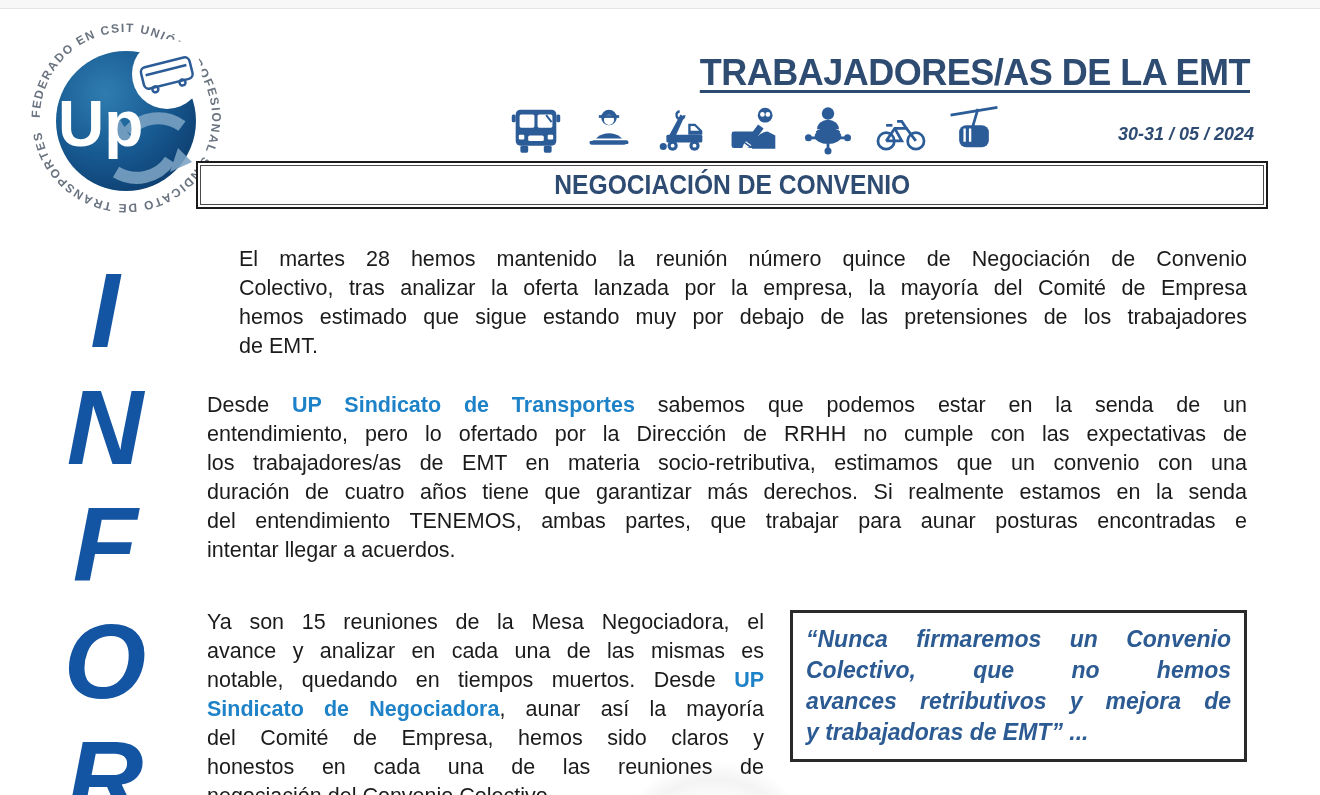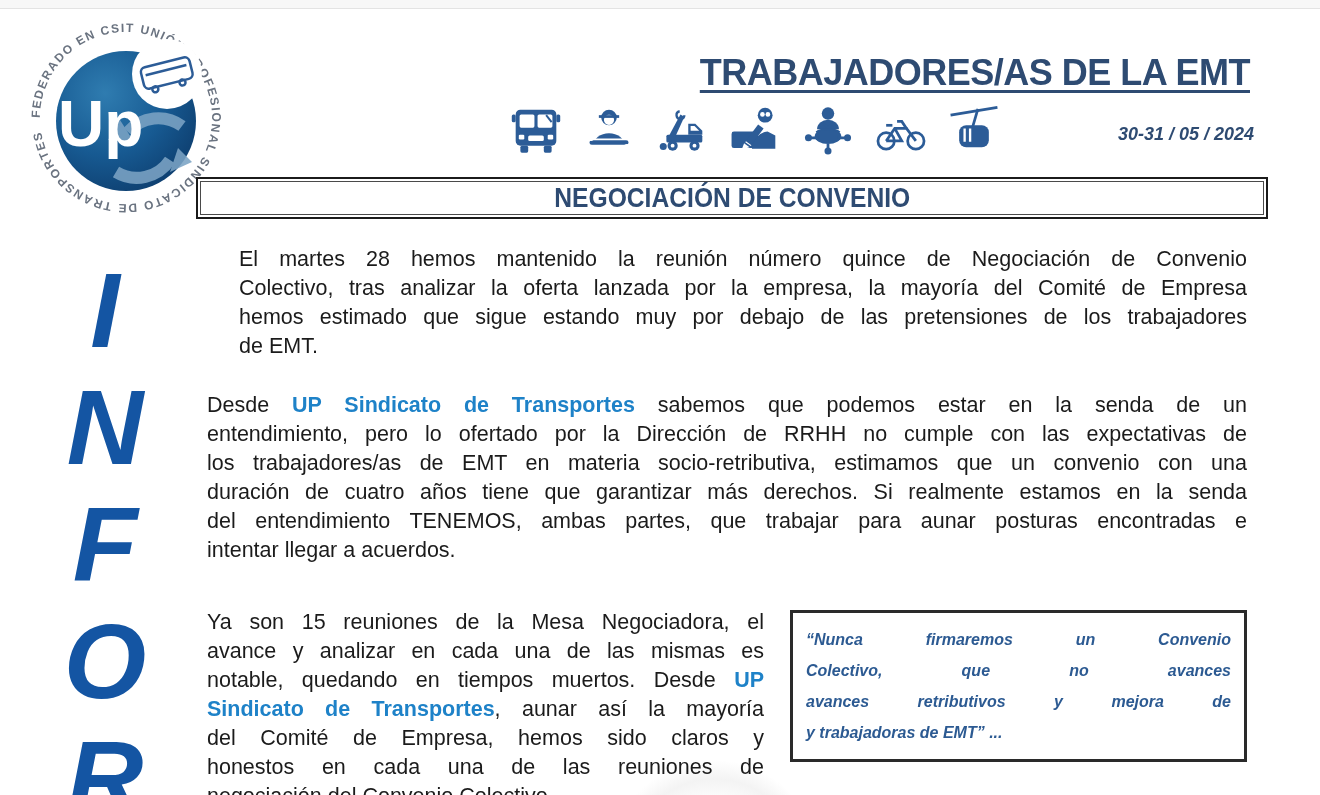--- a/index.html
+++ b/index.html
@@ -19,42 +19,42 @@
   .header{position:absolute;left:260px;top:52px;width:990px;text-align:right;}
   .title{
     display:inline-block;font-size:36px;font-weight:bold;color:var(--navy);letter-spacing:-0.5px;
     text-decoration:underline;text-decoration-thickness:3px;text-underline-offset:5px;
   }
   .icon-row{margin-top:9px;display:flex;justify-content:center;align-items:center;gap:23px;height:54px;}
   .hicon svg{height:50px;width:auto;display:block;fill:var(--icon);}
   .hicon .st{stroke:var(--icon);fill:none;}
   .date{position:absolute;right:66px;top:124px;font-size:18px;font-weight:bold;font-style:italic;color:var(--navy);white-space:nowrap;}
   .section-box{
-    position:absolute;left:196px;top:177px;width:1072px;height:42px;background:#fff;
+    position:absolute;left:196px;top:161px;width:1072px;height:48px;background:#fff;
     border:2px solid #1b1b1b;box-shadow:inset 0 0 0 2px #fff, inset 0 0 0 3px #4a4a4a;
     display:flex;align-items:center;justify-content:center;z-index:3;
   }
   .section-title{font-size:28px;font-weight:bold;color:var(--navy);transform:scaleX(0.88);white-space:nowrap;}
   
   .vertical-label{
     position:absolute;left:38px;top:252px;width:134px;text-align:center;
     color:var(--info);font-weight:bold;font-style:italic;font-size:106px;line-height:117px;z-index:1;
   }
   
   .content{position:absolute;left:207px;top:245px;width:1040px;font-size:21.5px;line-height:29px;z-index:2;}
   .para{margin:0;}
   .p1{margin-bottom:30px;margin-left:32px;}
   .p2{margin-bottom:43px;}
   .jline{text-align:justify;text-align-last:justify;}
   .jline.jlast{text-align-last:left;}
   .seg-brand{color:var(--brand);font-weight:bold;}
   .row{display:flex;align-items:flex-start;justify-content:flex-end;}
   .col-left{width:557px;}
   .quote-box{margin-left:26px;margin-top:2px;width:457px;border:3px solid #2a2a2a;padding:11px 13px;background:#fff;}
-  .quote-text{font-size:16px;line-height:31px;font-weight:bold;font-style:italic;color:var(--quote);}
+  .quote-text{font-size:23px;line-height:31px;font-weight:bold;font-style:italic;color:var(--quote);}
   .watermark{
     position:absolute;left:608px;top:760px;width:212px;height:212px;border-radius:50%;z-index:0;
     background:radial-gradient(closest-side, rgba(160,160,160,0) 58%, rgba(160,160,160,0.12) 82%, rgba(160,160,160,0) 100%);
   }
 </style>
 </head>
 <body>
 
 <div class="top-strip"></div>
 
@@ -212,27 +212,27 @@
       <div class="jline"><span>los trabajadores/as de EMT en materia socio-retributiva, estimamos que un convenio con una</span></div>
       <div class="jline"><span>duración de cuatro años tiene que garantizar más derechos. Si realmente estamos en la senda</span></div>
       <div class="jline"><span>del entendimiento TENEMOS, ambas partes, que trabajar para aunar posturas encontradas e</span></div>
       <div class="jline jlast"><span>intentar llegar a acuerdos.</span></div>
     </div>
   <div class="row">
     <div class="para col-left">
         <div class="jline"><span>Ya son 15 reuniones de la Mesa Negociadora, el</span></div>
         <div class="jline"><span>avance y analizar en cada una de las mismas es</span></div>
         <div class="jline"><span>notable, quedando en tiempos muertos. Desde </span><span class="seg-brand">UP</span></div>
-        <div class="jline"><span class="seg-brand">Sindicato de Transportes</span><span>, aunar así la mayoría</span></div>
+        <div class="jline"><span class="seg-brand">Sindicato de Negociadora</span><span>, aunar así la mayoría</span></div>
         <div class="jline"><span>del Comité de Empresa, hemos sido claros y</span></div>
         <div class="jline"><span>honestos en cada una de las reuniones de</span></div>
         <div class="jline jlast"><span>negociación del Convenio Colectivo.</span></div>
       </div>
     <div class="quote-box">
       <div class="quote-text">
           <div class="jline"><span>“Nunca firmaremos un Convenio</span></div>
-          <div class="jline"><span>Colectivo, que no avances</span></div>
+          <div class="jline"><span>Colectivo, que no hemos</span></div>
           <div class="jline"><span>avances retributivos y mejora de</span></div>
           <div class="jline jlast"><span>y trabajadoras de EMT” ...</span></div>
         </div>
     </div>
   </div>
 </div>
 
 </body></html>

